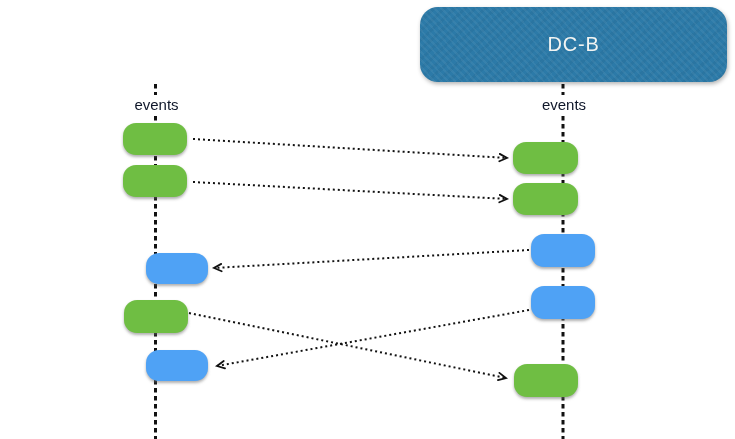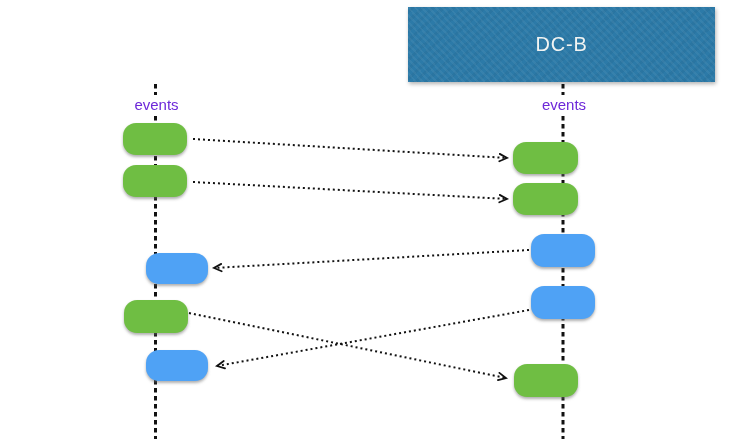--- a/index.html
+++ b/index.html
@@ -18,36 +18,36 @@
     height: 75px;
     display: flex;
     align-items: center;
     justify-content: center;
     box-shadow: 1px 2px 4px rgba(0,0,0,0.30);
     background-image:
       repeating-linear-gradient(47deg, rgba(255,255,255,0.05) 0 2px, rgba(0,0,0,0) 2px 5px),
       repeating-linear-gradient(-43deg, rgba(0,0,0,0.04) 0 3px, rgba(0,0,0,0) 3px 7px);
   }
   .header-a { left: 8px; }
-  .header-b { left: 408px; }
+  .header-b { left: 420px; border-radius: 18px; }
   .header span {
     color: #f2f4f2;
     font-size: 20px;
     font-weight: 300;
     letter-spacing: 0.8px;
   }
   .events-label {
     position: absolute;
     top: 95px;
     transform: translateX(-50%);
     background: #ffffff;
     padding: 1px 4px 2px 4px;
     font-size: 15px;
     font-weight: 300;
-    color: #6d28d9;
+    color: #0f172a;
     z-index: 3;
   }
   #lines { position: absolute; left: 0; top: 0; z-index: 1; }
   #nodes { position: absolute; left: 0; top: 0; width: 100%; height: 100%; z-index: 2; }
   .node {
     position: absolute;
     border-radius: 13px;
     box-shadow: 0 2px 3px rgba(110,110,110,0.55);
   }
 </style>

